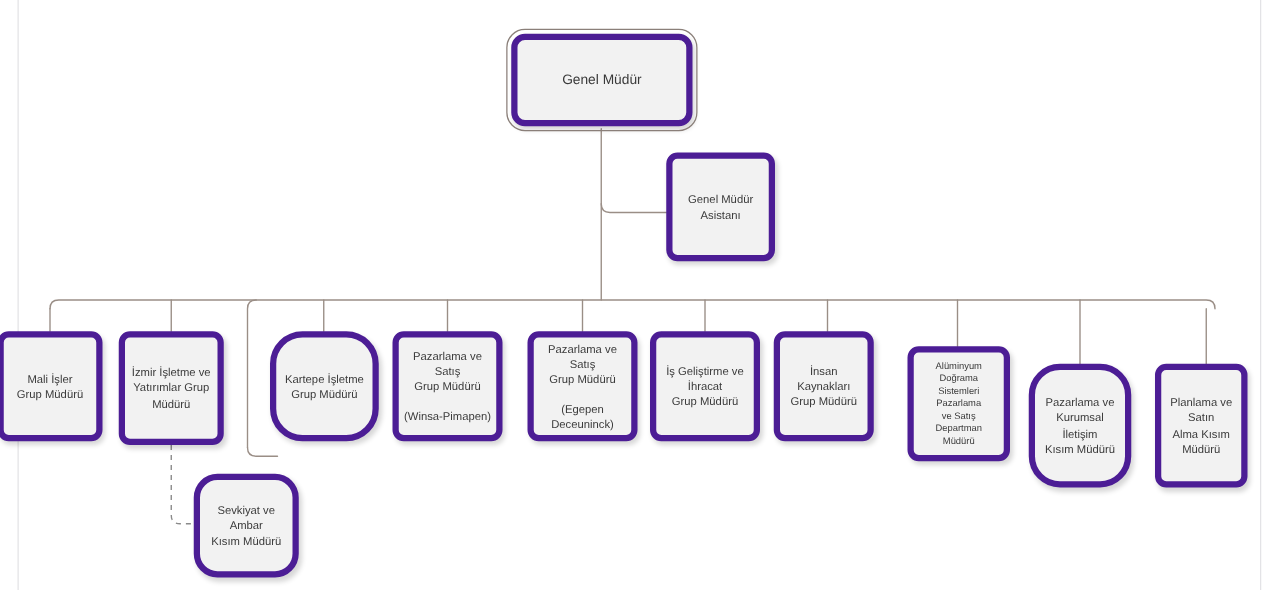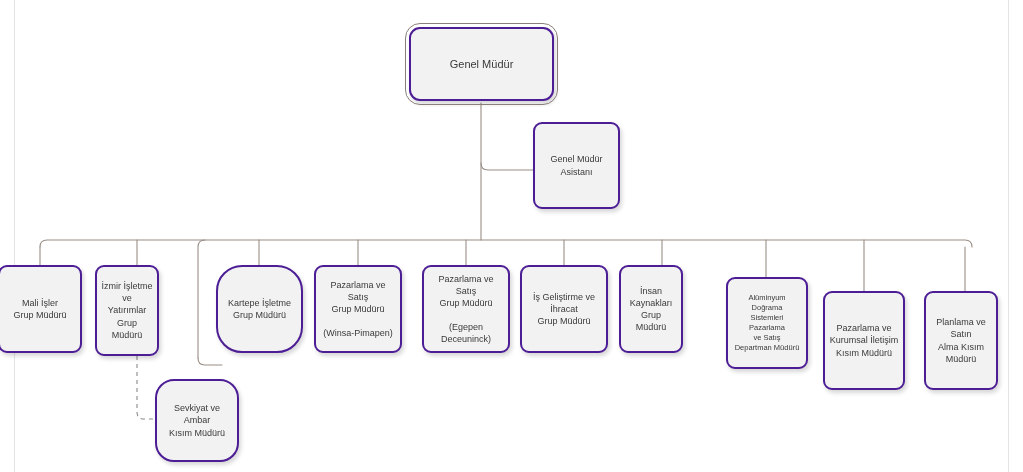--- a/index.html
+++ b/index.html
@@ -26,21 +26,21 @@
   #wires{
     position:absolute;left:0;top:0;width:1023px;height:472px;
     pointer-events:none;
   }
 
   
   .node{
     position:absolute;
     box-sizing:border-box;
     background:#f2f2f2;
-    border:2px solid #4c1d95;
+    border:5px solid #4c1d95;
     border-radius:9px;
     display:flex;
     align-items:center;
     justify-content:center;
     text-align:center;
     color:#3a3a3a;
     box-shadow:2px 3px 4px rgba(0,0,0,0.16);
     line-height:1.35;
     padding:2px 4px;
   }
@@ -106,21 +106,21 @@
   <div class="node f9" style="left:533px;top:122px;width:87px;height:87px;">
     <span class="txt">Genel Müdür
 Asistanı</span>
   </div>
 
   <div class="node f9" style="left:-2px;top:265px;width:84px;height:88px;">
     <span class="txt">Mali İşler
 Grup Müdürü</span>
   </div>
 
-  <div class="node f9" style="left:95px;top:265px;width:64px;height:91px;">
+  <div class="node f9" style="left:95px;top:265px;width:84px;height:91px;">
     <span class="txt">İzmir İşletme ve
 Yatırımlar Grup
 Müdürü</span>
   </div>
 
   <div class="node f9" style="left:216px;top:265px;width:87px;height:88px;border-radius:26px;">
     <span class="txt">Kartepe İşletme
 Grup Müdürü</span>
   </div>
 
@@ -138,33 +138,33 @@
 (Egepen
 Deceuninck)</span>
   </div>
 
   <div class="node f9" style="left:520px;top:265px;width:88px;height:88px;">
     <span class="txt">İş Geliştirme  ve
 İhracat
 Grup Müdürü</span>
   </div>
 
-  <div class="node f9" style="left:619px;top:265px;width:64px;height:88px;">
+  <div class="node f9" style="left:619px;top:265px;width:80px;height:88px;">
     <span class="txt">İnsan Kaynakları
 Grup Müdürü</span>
   </div>
 
   <div class="node f75" style="left:726px;top:277px;width:82px;height:92px;">
     <span class="txt">Alüminyum Doğrama
 Sistemleri Pazarlama
 ve Satış
 Departman Müdürü</span>
   </div>
 
-  <div class="node f9" style="left:823px;top:291px;width:82px;height:99px;">
+  <div class="node f9" style="left:823px;top:291px;width:82px;height:99px;border-radius:25px;">
     <span class="txt">Pazarlama ve
 Kurumsal İletişim
 Kısım Müdürü</span>
   </div>
 
   <div class="node f9" style="left:924px;top:291px;width:74px;height:99px;">
     <span class="txt">Planlama ve Satın
 Alma  Kısım
 Müdürü</span>
   </div>

